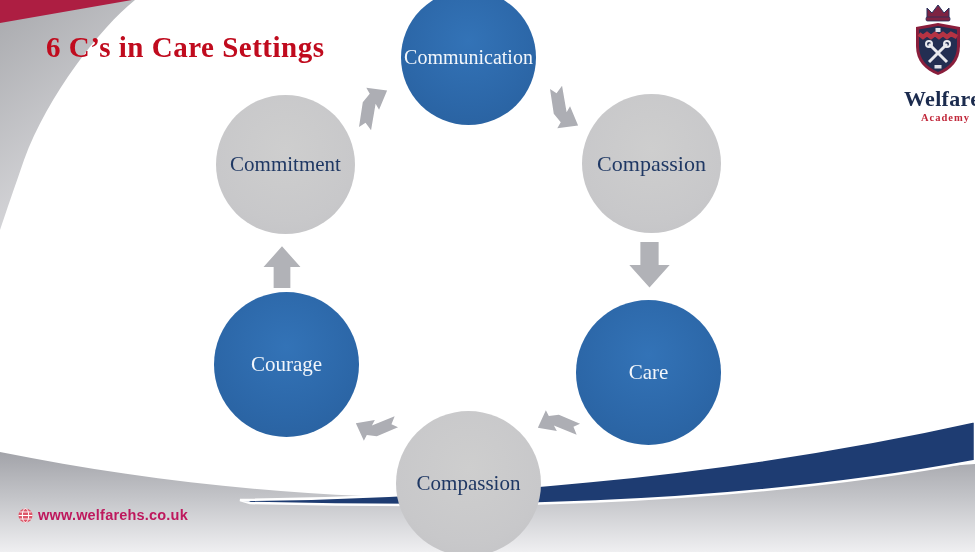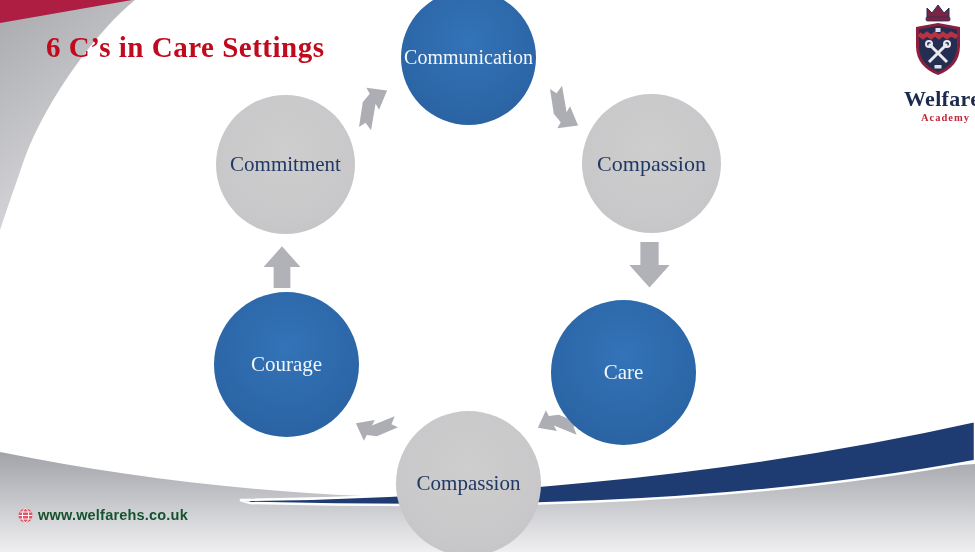--- a/index.html
+++ b/index.html
@@ -22,21 +22,21 @@
   
   .node{
     position:absolute;border-radius:50%;
     display:flex;align-items:center;justify-content:center;
     font-family:"Liberation Serif",serif;text-align:center;
   }
   .node.blue{background:radial-gradient(circle at 50% 38%,#3373b7 0%,#2c67a8 60%,#285f9c 100%);color:#f2f6fb;}
   .node.gray{background:radial-gradient(circle at 50% 40%,#cecece 0%,#c8c8ca 65%,#c2c2c5 100%);color:#1f3864;}
   #node-communication{left:401px;top:-10px;width:135px;height:135px;font-size:20px;}
   #node-compassion{left:582px;top:94px;width:139px;height:139px;font-size:22px;}
-  #node-care{left:551px;top:300px;width:145px;height:145px;font-size:21px;}
+  #node-care{left:576px;top:300px;width:145px;height:145px;font-size:21px;}
   #node-commitment{left:396px;top:411px;width:145px;height:145px;font-size:21px;}
   #node-courage{left:214px;top:292px;width:145px;height:145px;font-size:21px;}
   #node-competence{left:216px;top:95px;width:139px;height:139px;font-size:21px;}
   
   .arrow{position:absolute;}
   .arrow svg{display:block;width:100%;height:100%;}
   #arrow-ne{left:347px;top:84px;width:49px;height:49px;transform:rotate(-30deg);}
   #arrow-se{left:538px;top:83px;width:49px;height:49px;transform:rotate(30deg) scaleY(-1);}
   #arrow-down{left:622px;top:241px;width:55px;height:48px;}
   #arrow-sw{left:537px;top:402px;width:45px;height:45px;transform:rotate(152deg) scaleY(-1);}
@@ -51,21 +51,21 @@
     margin-top:2px;margin-left:4px;white-space:nowrap;
   }
   #logo-sub{
     font-family:"Liberation Serif",serif;font-weight:bold;
     font-size:10.5px;color:#c1273a;letter-spacing:1px;
     margin-left:21px;margin-top:0px;
   }
   
   #footer{left:18px;top:507px;display:flex;align-items:center;gap:5px;}
   #footer-url{
-    font-weight:bold;font-size:14.5px;color:#14532d;letter-spacing:.2px;
+    font-weight:bold;font-size:14.5px;color:#be185d;letter-spacing:.2px;
     text-decoration:none;
   }
   #globe-icon{display:block;}
 </style>
 </head>
 <body>
 
 <svg id="bottom-svg" class="abs" width="975" height="552" viewBox="0 0 975 552">
   <defs>
     <linearGradient id="grayBottom" x1="0" y1="0" x2="0" y2="1">

